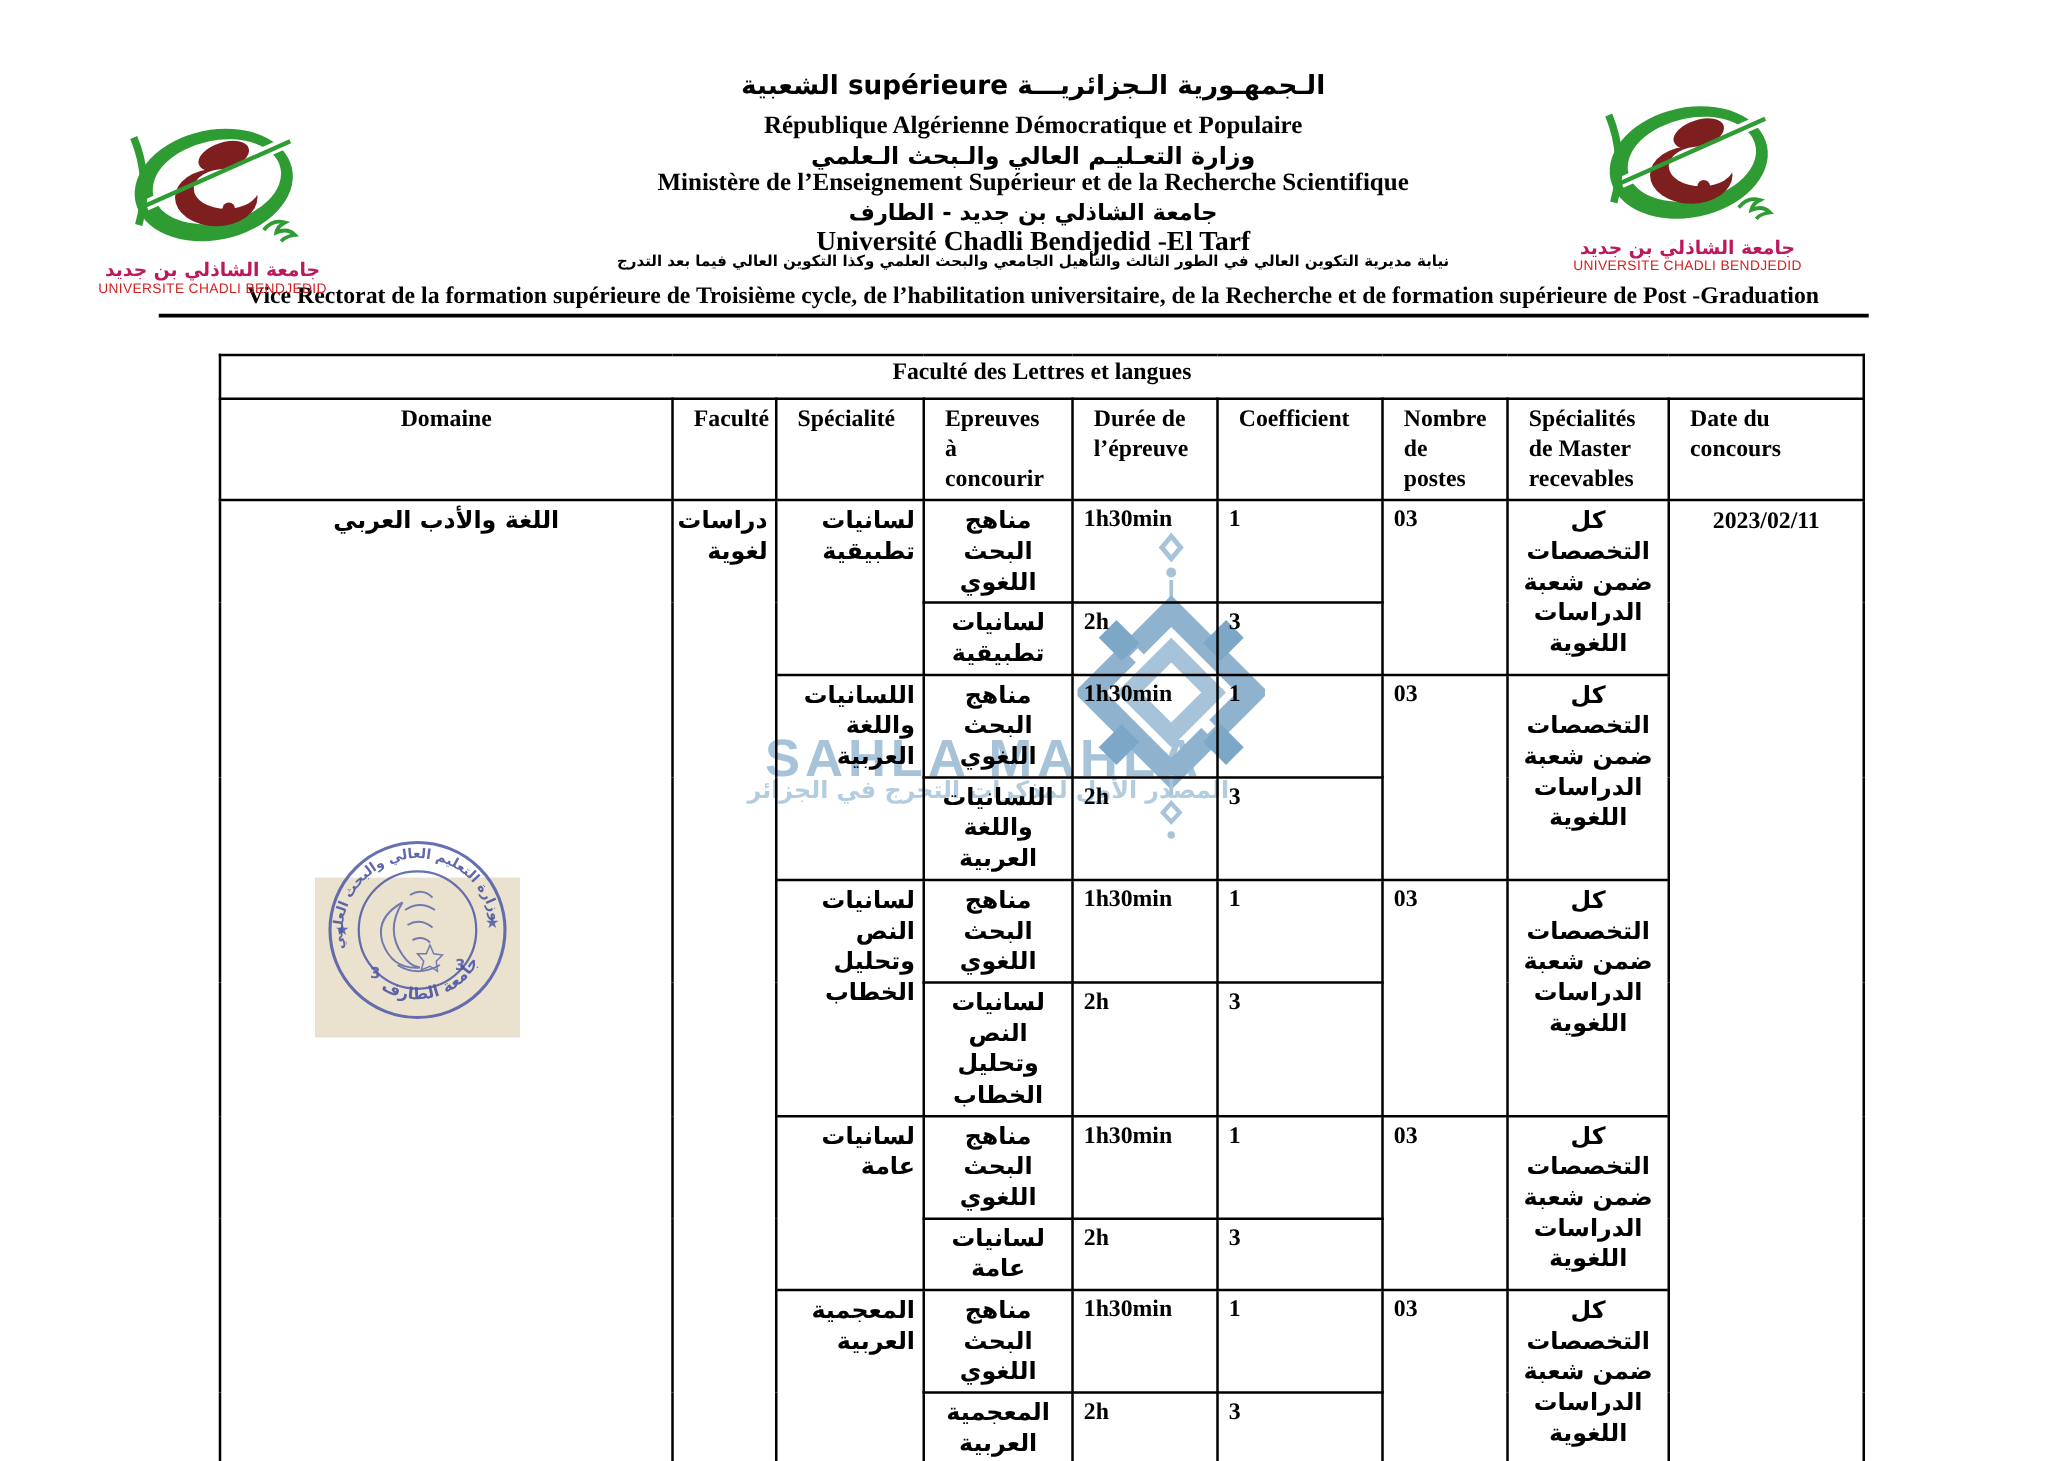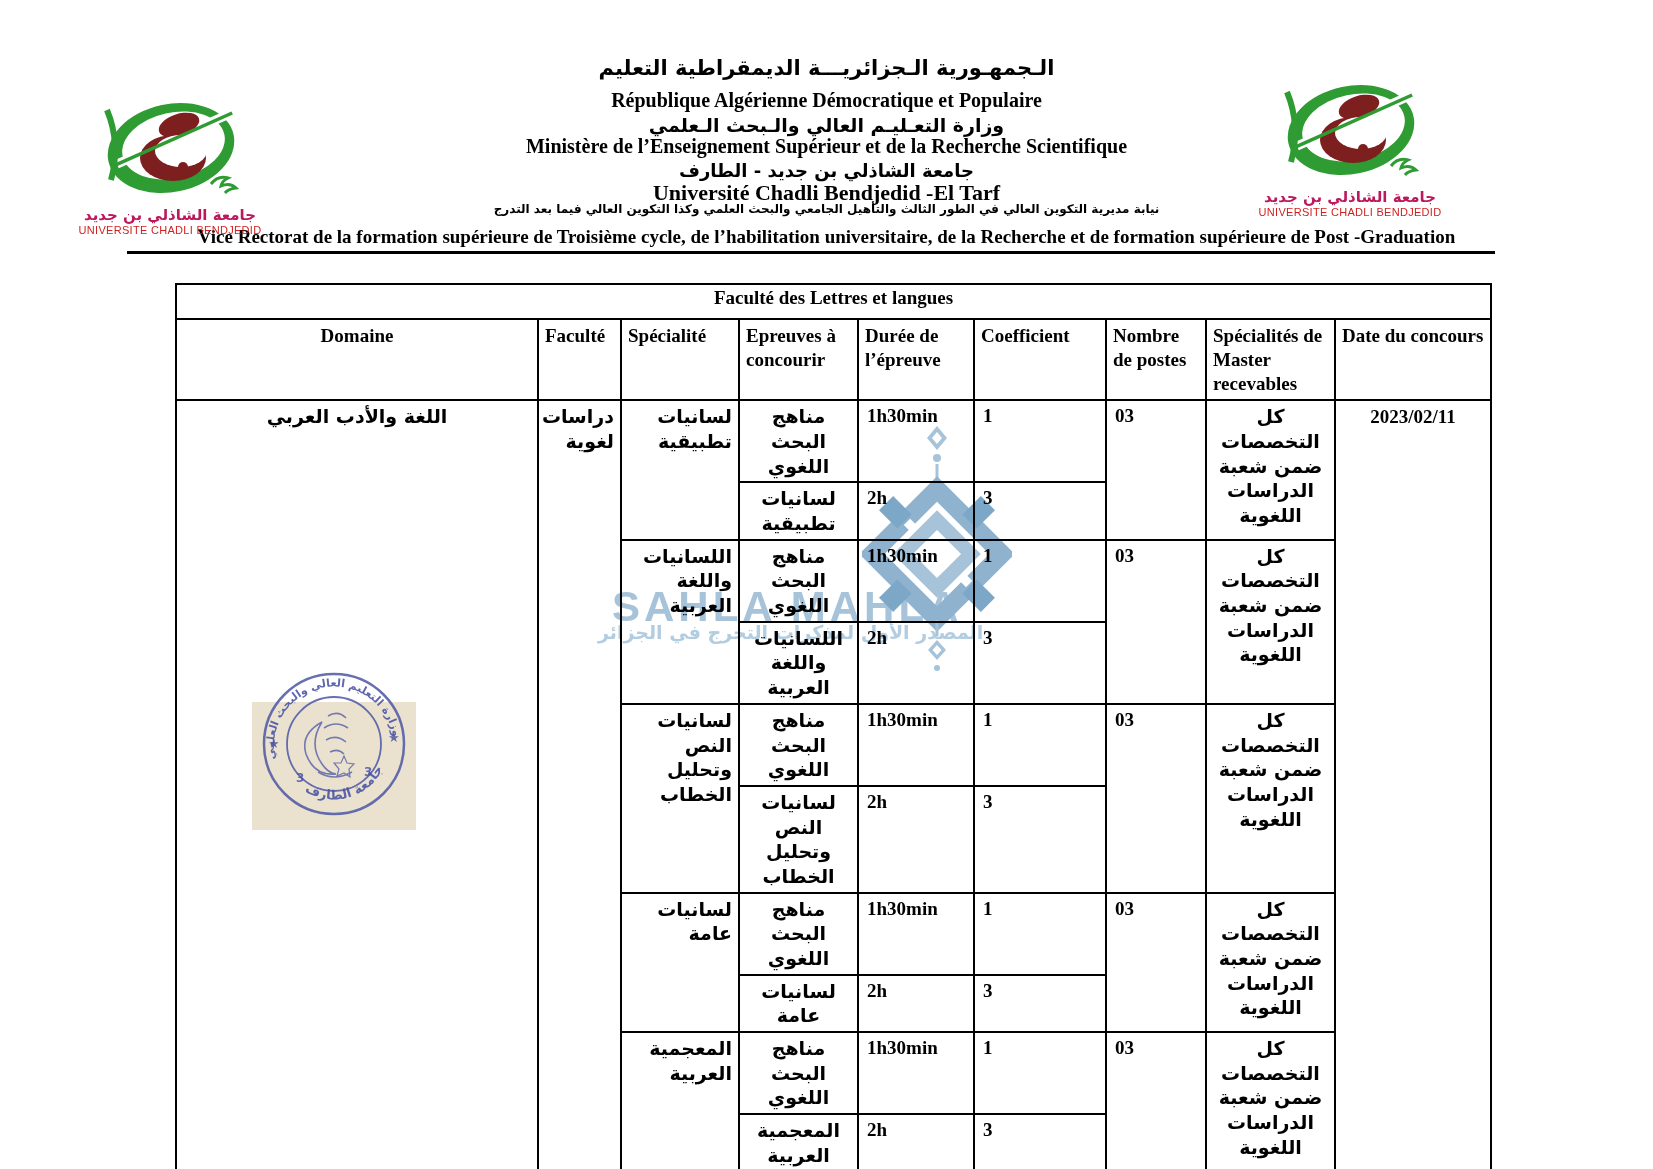--- a/index.html
+++ b/index.html
@@ -16,21 +16,21 @@
 
   
   .logoblock { position:absolute; width:190px; text-align:center; }
   .logoblock .arname { font-family:"DejaVu Sans",sans-serif; font-weight:bold; font-size:15px; color:#be185d; direction:rtl; line-height:1.05; }
   .logoblock .latname { font-family:"Liberation Sans","DejaVu Sans",sans-serif; font-weight:normal; font-size:11px; color:#d21f1f; letter-spacing:.3px;text-align:center; }
 
   
   #concours-table { position:absolute; left:175px; top:283px; width:1315px; border-collapse:collapse; table-layout:fixed; }
   #concours-table td { border:2px solid #000; vertical-align:top; font-weight:bold; font-size:19px; overflow:hidden; }
   td.title-cell { text-align:center; font-size:24px; padding:2px 0; }
-  td.head { padding:4px 6px; font-size:20px; line-height:1.25; }
+  td.head { padding:4px 16px; font-size:20px; line-height:1.25; }
   td.head.center { text-align:center; }
   td.cell-ar { direction:rtl; padding:3px 6px; font-family:"DejaVu Sans",sans-serif; font-size:18px; line-height:1.3; }
   td.domaine { text-align:center; position:relative; }
   td.filiere { text-align:right; }
   td.spec { text-align:right; }
   td.epr { text-align:center; }
   td.master { text-align:center; font-size:17px; }
   td.val { padding:4px 8px; font-size:20px; }
   td.date-cell { text-align:center; padding-top:5px; font-size:20px; }
   tr.h-t  { height:35px; } tr.h-h { height:77px; }
@@ -47,21 +47,21 @@
   #watermark { position:absolute; left:0; top:0; width:1653px; height:1169px; pointer-events:none; mix-blend-mode:multiply; z-index:5; }
   #wm-title { position:absolute; left:612px; top:583px; font-family:"Liberation Sans","DejaVu Sans",sans-serif; font-weight:bold; font-size:42px; letter-spacing:4px; color:#a6c3d9; }
   #wm-sub { position:absolute; left:598px; top:621px; font-family:"DejaVu Sans",sans-serif; font-weight:bold; font-size:19px; color:#b3cde0; direction:rtl; text-shadow:0 0 1px #ffffff,0 0 3px #ffffff; }
   #wm-logo { position:absolute; left:862px; top:424px; }
 </style>
 </head>
 <body>
 
 <div id="page">
 
-  <div class="hline ar" style="top:56px;  font-size:21px;">الـجمهـورية الـجزائريـــة الديمقراطية التعليم</div>
+  <div class="hline ar" style="top:56px;  font-size:21px;">الـجمهـورية الـجزائريـــة supérieure الشعبية</div>
   <div class="hline" style="top:89px;  font-size:20px;">République Algérienne Démocratique et Populaire</div>
   <div class="hline ar" style="top:114px; font-size:19px;">وزارة التعـليـم العالي والـبحث الـعلمي</div>
   <div class="hline" style="top:135px; font-size:20px;">Ministère de l’Enseignement Supérieur et de la Recherche Scientifique</div>
   <div class="hline ar" style="top:160px; font-size:18px;">جامعة الشاذلي بن جديد - الطارف</div>
   <div class="hline" style="top:180px; font-size:22px;">Université Chadli Bendjedid -El Tarf</div>
   <div class="hline ar" style="top:202px; font-size:12px;">نيابة مديرية التكوين العالي في الطور الثالث والتأهيل الجامعي والبحث العلمي وكذا التكوين العالي فيما بعد التدرج</div>
   <div class="hline" style="top:226px; font-size:19px;">Vice Rectorat de la formation supérieure de Troisième cycle, de l’habilitation universitaire, de la Recherche et de formation supérieure de Post -Graduation</div>
   <div class="rule" style="left:127px; top:251px; width:1368px; height:3px;"></div>
 
   <div class="logoblock" style="left:75px; top:92px;">

